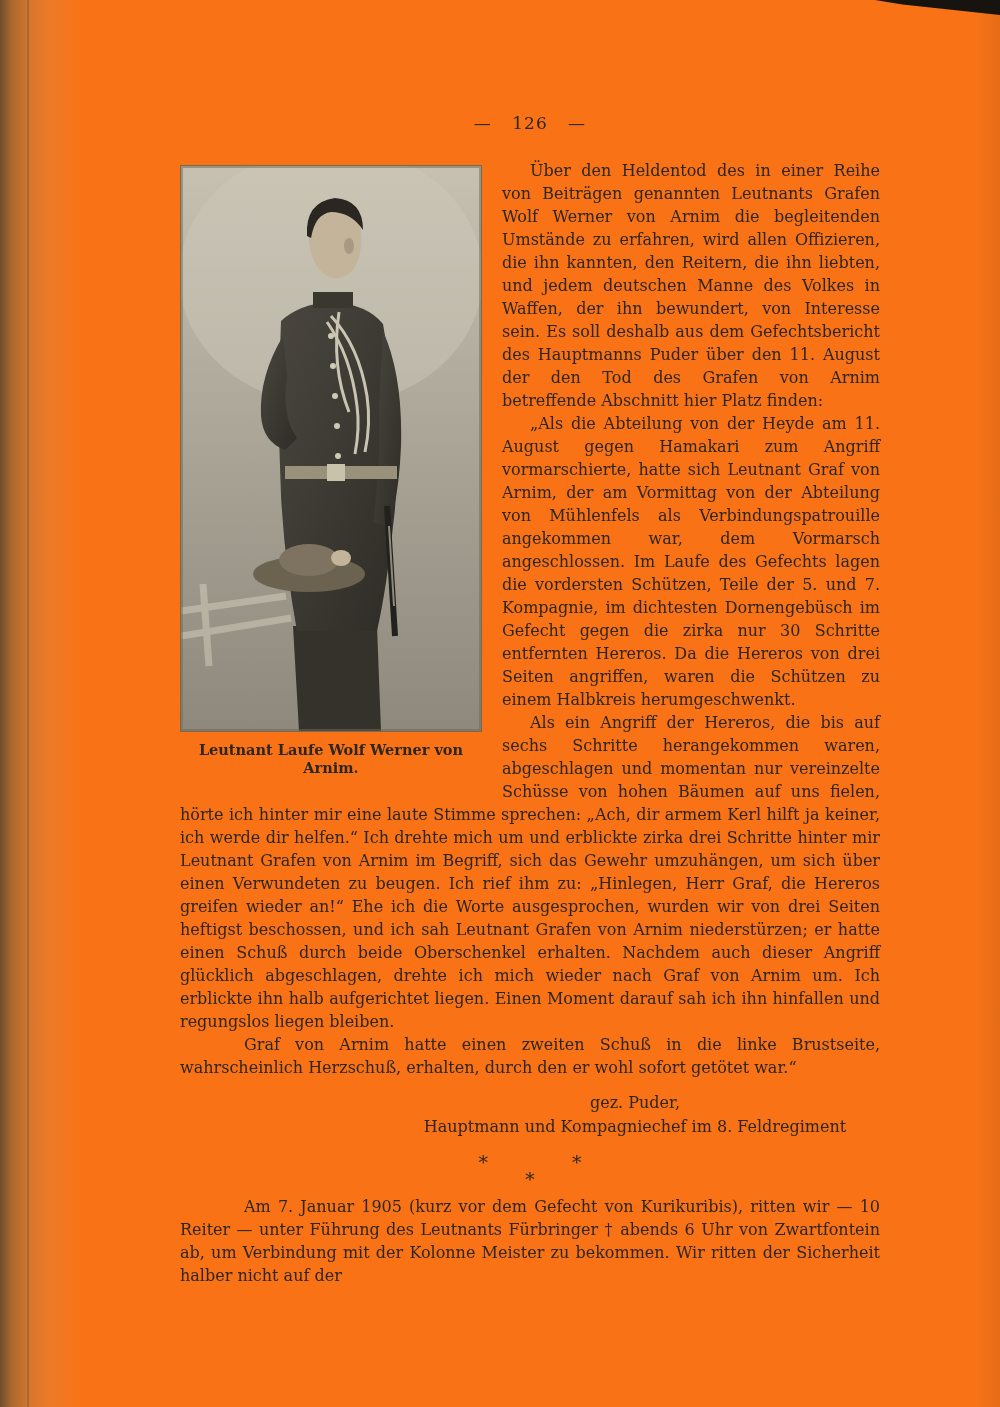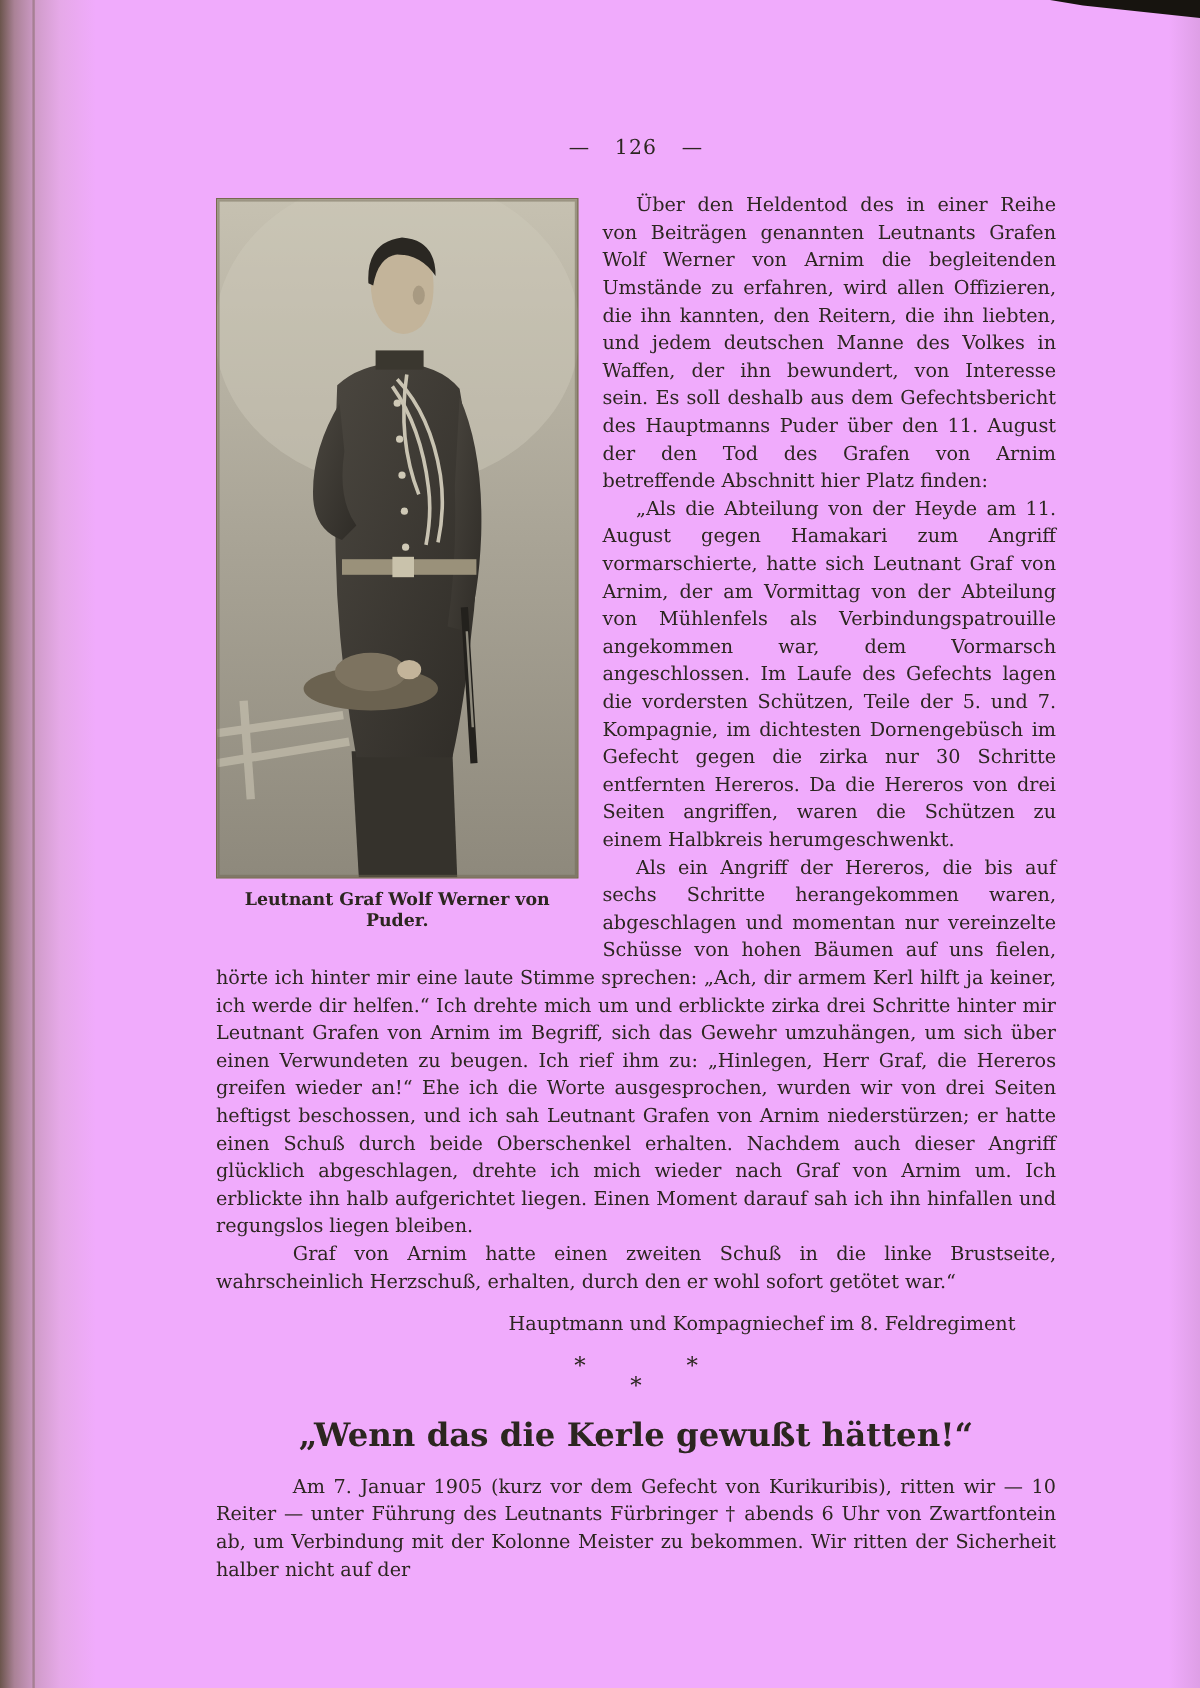--- a/index.html
+++ b/index.html
@@ -1,18 +1,18 @@
 <!DOCTYPE html>
 <html><head>
 <meta charset="utf-8">
 <style>
   html,body{margin:0;padding:0;background:#b9ab8c;}
   .page{
     position:relative;width:1000px;height:1407px;margin:0 auto;
-    background:#f0abfc;overflow:hidden;
+    background:#f97316;overflow:hidden;
     font-family:"DejaVu Serif", serif;color:#2c2620;
   }
   .spine{
     position:absolute;left:0;top:0;bottom:0;width:80px;pointer-events:none;
     background:linear-gradient(90deg,
       rgba(84,70,46,0.85) 0px,
       rgba(112,96,66,0.55) 12px,
       rgba(140,124,94,0.32) 30px,
       rgba(175,158,126,0.16) 50px,
       rgba(211,196,162,0) 80px);
@@ -121,38 +121,38 @@
           <rect x="104" y="300" width="112" height="13" fill="#9a917a"></rect>
           <rect x="146" y="298" width="18" height="17" fill="#c9c2ab"></rect>
           <ellipse cx="128" cy="408" rx="56" ry="18" fill="#6b6250"></ellipse>
           <ellipse cx="128" cy="394" rx="30" ry="16" fill="#7d7360"></ellipse>
           <ellipse cx="160" cy="392" rx="10" ry="8" fill="#c3b49a"></ellipse>
           <line x1="206" y1="340" x2="214" y2="470" stroke="#23211d" stroke-width="6"></line>
           <line x1="208" y1="360" x2="213" y2="440" stroke="#8d897c" stroke-width="2"></line>
         </g>
         <rect x="1" y="1" width="298" height="563" fill="none" stroke="#6f6754" stroke-width="2" opacity="0.5"></rect>
       </svg>
-      <div class="caption">Leutnant Graf Wolf Werner von Puder.</div>
+      <div class="caption">Leutnant Laufe Wolf Werner von Arnim.</div>
     </div>
 
 
     <p class="body">Über den Heldentod des in einer Reihe von Beiträgen genannten Leutnants Grafen Wolf Werner von Arnim die begleitenden Umstände zu erfahren, wird allen Offizieren, die ihn kannten, den Reitern, die ihn liebten, und jedem deutschen Manne des Volkes in Waffen, der ihn bewundert, von Interesse sein. Es soll deshalb aus dem Gefechtsbericht des Hauptmanns Puder über den 11. August der den Tod des Grafen von Arnim betreffende Abschnitt hier Platz finden:</p>
     <p class="body">„Als die Abteilung von der Heyde am 11. August gegen Hamakari zum Angriff vormarschierte, hatte sich Leutnant Graf von Arnim, der am Vormittag von der Abteilung von Mühlenfels als Verbindungspatrouille angekommen war, dem Vormarsch angeschlossen. Im Laufe des Gefechts lagen die vordersten Schützen, Teile der 5. und 7. Kompagnie, im dichtesten Dornengebüsch im Gefecht gegen die zirka nur 30 Schritte entfernten Hereros. Da die Hereros von drei Seiten angriffen, waren die Schützen zu einem Halbkreis herumgeschwenkt.</p>
     <p class="body">Als ein Angriff der Hereros, die bis auf sechs Schritte herangekommen waren, abgeschlagen und momentan nur vereinzelte Schüsse von hohen Bäumen auf uns fielen, hörte ich hinter mir eine laute Stimme sprechen: „Ach, dir armem Kerl hilft ja keiner, ich werde dir helfen.“ Ich drehte mich um und erblickte zirka drei Schritte hinter mir Leutnant Grafen von Arnim im Begriff, sich das Gewehr umzuhängen, um sich über einen Verwundeten zu beugen. Ich rief ihm zu: „Hinlegen, Herr Graf, die Hereros greifen wieder an!“ Ehe ich die Worte ausgesprochen, wurden wir von drei Seiten heftigst beschossen, und ich sah Leutnant Grafen von Arnim niederstürzen; er hatte einen Schuß durch beide Oberschenkel erhalten. Nachdem auch dieser Angriff glücklich abgeschlagen, drehte ich mich wieder nach Graf von Arnim um. Ich erblickte ihn halb aufgerichtet liegen. Einen Moment darauf sah ich ihn hinfallen und regungslos liegen bleiben.</p>
     <p class="body big-indent">Graf von Arnim hatte einen zweiten Schuß in die linke Brustseite, wahrscheinlich Herzschuß, erhalten, durch den er wohl sofort getötet war.“</p>
 
     <div class="signature">
+      <span class="sig-line1">gez. Puder,</span>
       <span class="sig-line2">Hauptmann und Kompagniechef im 8. Feldregiment</span>
     </div>
 
     <div class="stars">
       <span>*</span><span class="gap"></span><span>*</span>
     </div>
     <div class="stars2">
       <span>*</span>
     </div>
 
-    <h2 class="article-title2">„Wenn das die Kerle gewußt hätten!“</h2>
 
     <p class="body big-indent">Am 7. Januar 1905 (kurz vor dem Gefecht von Kurikuribis), ritten wir — 10 Reiter — unter Führung des Leutnants Fürbringer † abends 6 Uhr von Zwartfontein ab, um Verbindung mit der Kolonne Meister zu bekommen. Wir ritten der Sicherheit halber nicht auf der</p>
 
   </div>
 </div>
 
 </body></html>

